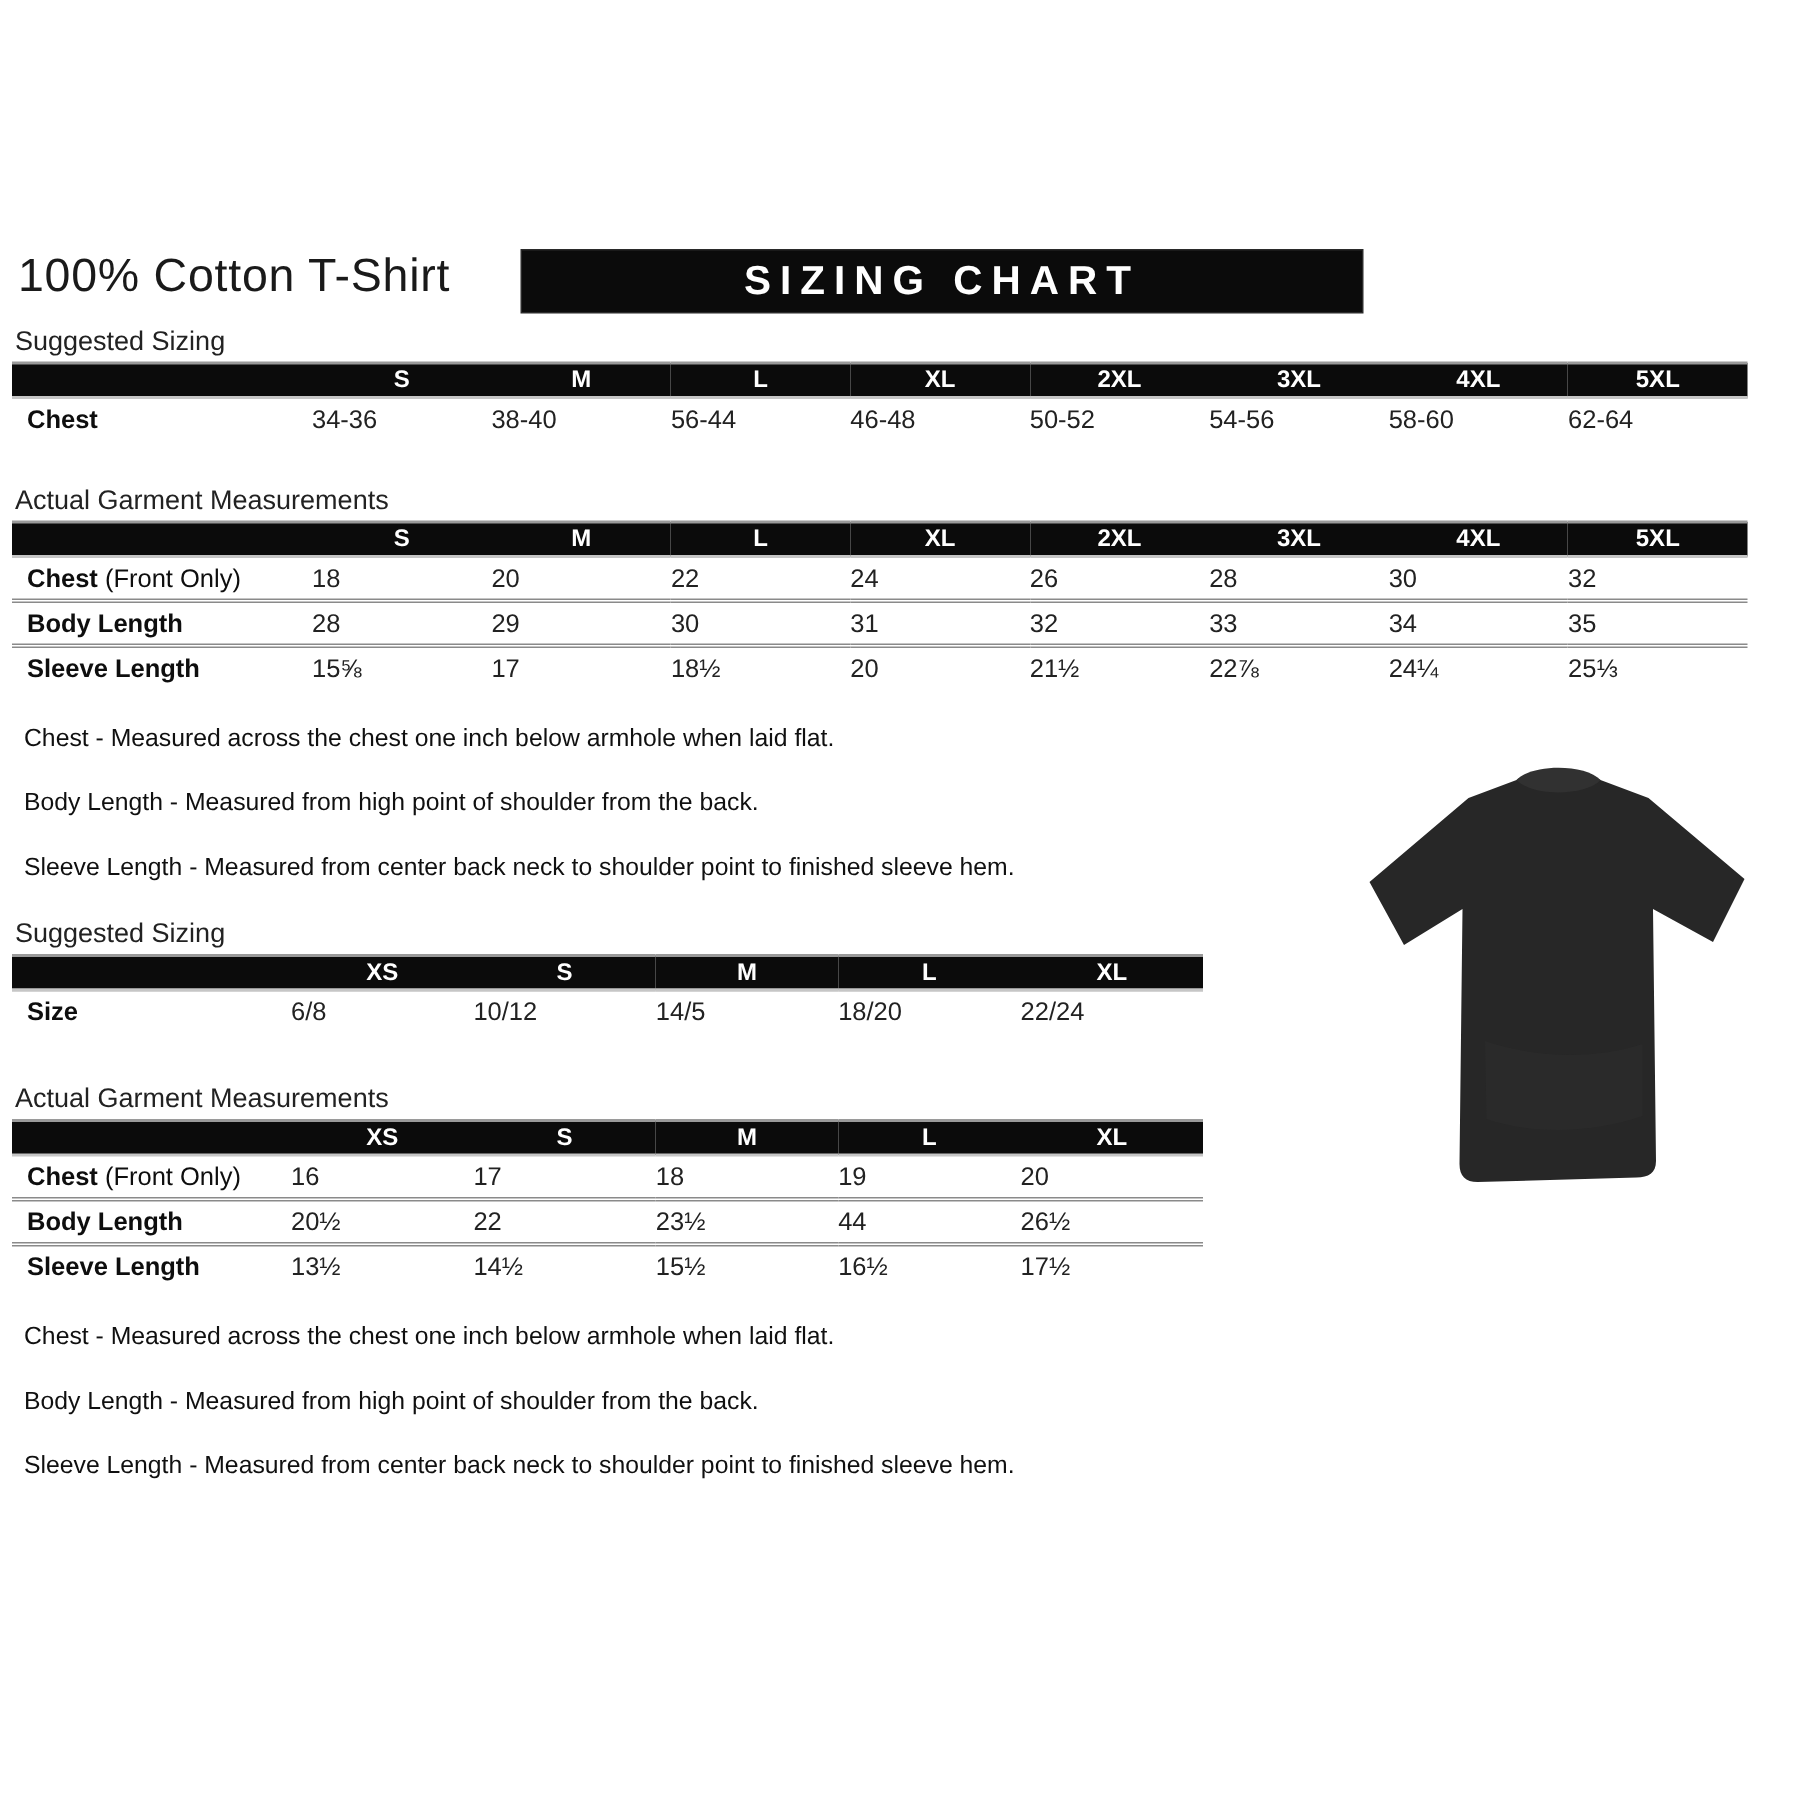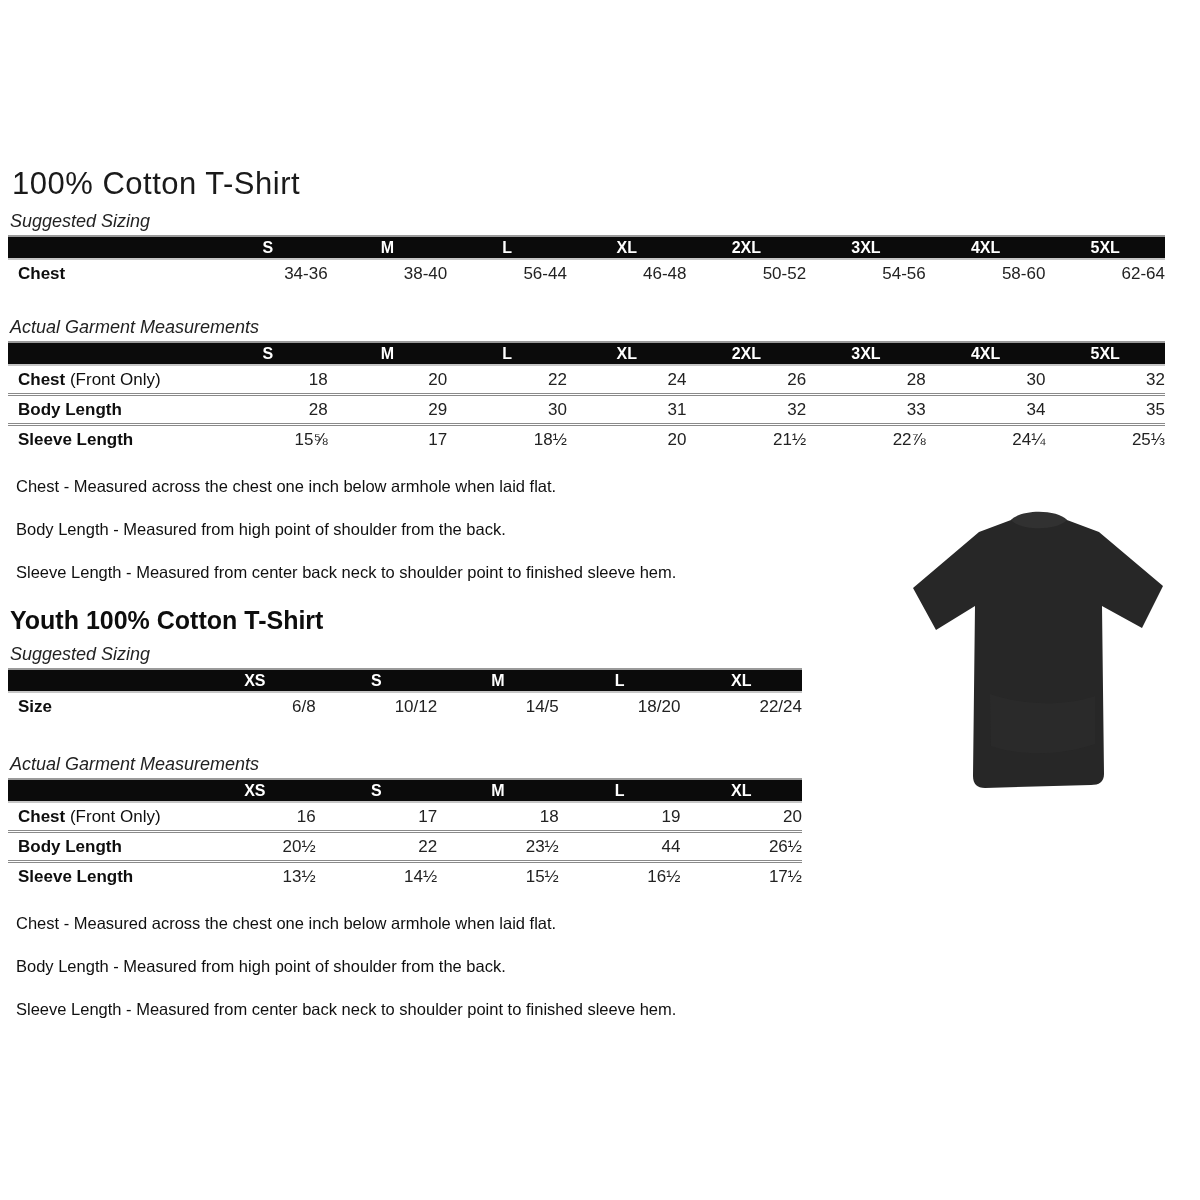--- a/index.html
+++ b/index.html
@@ -15,38 +15,38 @@
     font-size:31px; font-weight:400; margin:3px 0 0 4px;
     width:336px; color:#1a1a1a; letter-spacing:0.5px;
   }
   .banner {
     margin-top:4px; width:560px; height:41px; background:#0b0b0b;
     display:flex; align-items:center; justify-content:center;
     box-shadow:0 0 0 1px #2a2a2a;
   }
   .banner span { color:#fff; font-weight:700; font-size:27px; letter-spacing:6px; }
 
-  .section-label { font-size:18px; color:#222; margin:9px 0 3px 2px;font-style:italic; }
+  .section-label { font-size:18px; color:#222; margin:9px 0 3px 2px; }
   .gap-top { margin-top:30px; }
   .gap-top-lg { margin-top:34px; }
 
   table.size-table { border-collapse:collapse; table-layout:fixed; }
   .adult-table { width:1157px; }
   .youth-table { width:794px; }
   .size-table thead tr {
     background:#0b0b0b; height:23px;
     border-top:2px solid #9a9a9a; border-bottom:2px solid #c6c6c6;
   }
   .size-table thead th {
     color:#ffffff; font-size:16px; font-weight:700; text-align:center; padding:0;
   }
   .adult-table .label-col { width:200px; }
   .youth-table .label-col { width:186px; }
   .size-table tbody td {
-    text-align:right; font-size:17px; color:#222; height:27px; padding:0;
+    text-align:left; font-size:17px; color:#222; height:27px; padding:0;
   }
   .size-table tbody th {
     text-align:left; font-size:17px; font-weight:700; color:#0e0e0e;
     padding:0 0 0 10px; white-space:nowrap;
   }
   .size-table tbody th .suffix { font-weight:400; }
   .size-table tbody tr + tr { border-top:3px double #8a8a8a; }
 
   .notes { margin-top:15px; }
   .notes p { font-size:16.5px; color:#101010; margin:24px 0; padding-left:8px; }
@@ -55,20 +55,23 @@
 
   .tshirt-wrap { position:absolute; left:895px; top:494px; width:288px; height:308px; }
 </style>
 </head>
 <body>
 
 <div class="content">
 
   <div class="header-row">
     <h1 class="page-title">100% Cotton T-Shirt</h1>
+    <div class="banner">
+      <span>SIZING CHART</span>
+    </div>
   </div>
 
   <div class="section-label">Suggested Sizing</div>
   <table class="size-table adult-table">
       <thead>
         <tr>
           <th class="label-col"></th>
           <th>S</th>
           <th>M</th>
           <th>L</th>
@@ -145,21 +148,20 @@
         </tr>
       </tbody>
     </table>
 
   <div class="notes">
     <p>Chest - Measured across the chest one inch below armhole when laid flat.</p>
     <p>Body Length - Measured from high point of shoulder from the back.</p>
     <p>Sleeve Length - Measured from center back neck to shoulder point to finished sleeve hem.</p>
   </div>
 
-  <h2 class="youth-title">Youth 100% Cotton T-Shirt</h2>
 
   <div class="section-label">Suggested Sizing</div>
   <table class="size-table youth-table">
       <thead>
         <tr>
           <th class="label-col"></th>
           <th>XS</th>
           <th>S</th>
           <th>M</th>
           <th>L</th>

